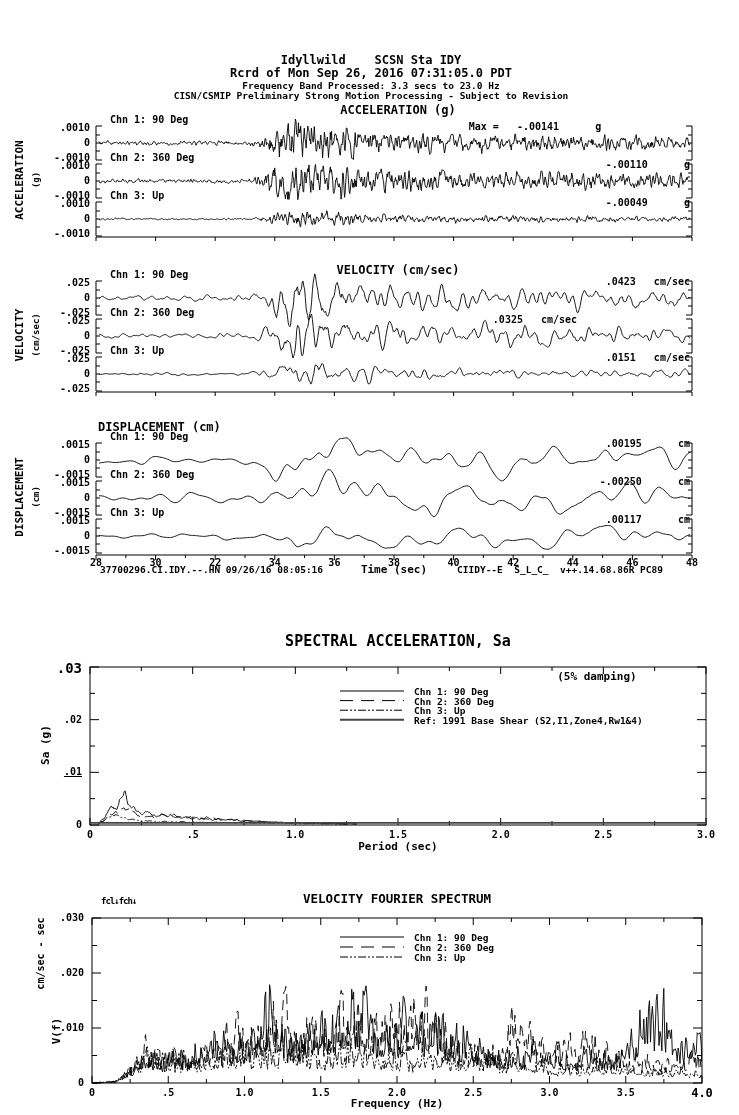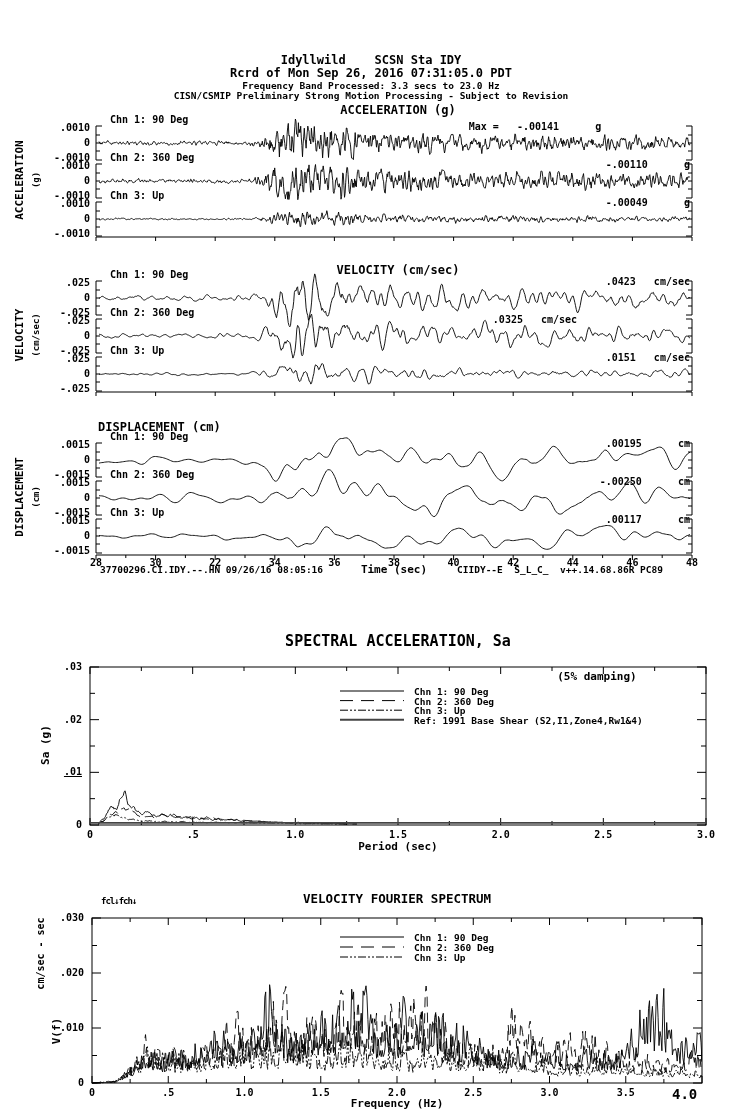--- a/index.html
+++ b/index.html
@@ -385,21 +385,21 @@
 <div class="lbl" style="top: 557px; left: 314.4px; width: 40px; text-align: center; font-size: 10px;">36</div>
 <div class="lbl" style="top: 557px; left: 374px; width: 40px; text-align: center; font-size: 10px;">38</div>
 <div class="lbl" style="top: 557px; left: 433.6px; width: 40px; text-align: center; font-size: 10px;">40</div>
 <div class="lbl" style="top: 557px; left: 493.2px; width: 40px; text-align: center; font-size: 10px;">42</div>
 <div class="lbl" style="top: 557px; left: 552.8px; width: 40px; text-align: center; font-size: 10px;">44</div>
 <div class="lbl" style="top: 557px; left: 612.4px; width: 40px; text-align: center; font-size: 10px;">46</div>
 <div class="lbl" style="top: 557px; left: 672px; width: 40px; text-align: center; font-size: 10px;">48</div>
 <div class="lbl" style="top: 819px; left: 22px; width: 60px; text-align: right; font-size: 10px;">0</div>
 <div class="lbl" style="top: 766.333px; left: 22px; width: 60px; text-align: right; font-size: 10px; text-decoration: underline;">.01</div>
 <div class="lbl" style="top: 713.667px; left: 22px; width: 60px; text-align: right; font-size: 10px;">.02</div>
-<div class="lbl" style="top: 661px; left: 22px; width: 60px; text-align: right; font-size: 10px;">.03</div>
+<div class="lbl" style="top: 661px; left: 22px; width: 60px; text-align: right; font-size: 14px;">.03</div>
 <div class="lbl" style="top: 829px; left: 60px; width: 60px; text-align: center; font-size: 10px;">0</div>
 <div class="lbl" style="top: 829px; left: 162.667px; width: 60px; text-align: center; font-size: 10px;">.5</div>
 <div class="lbl" style="top: 829px; left: 265.333px; width: 60px; text-align: center; font-size: 10px;">1.0</div>
 <div class="lbl" style="top: 829px; left: 368px; width: 60px; text-align: center; font-size: 10px;">1.5</div>
 <div class="lbl" style="top: 829px; left: 470.667px; width: 60px; text-align: center; font-size: 10px;">2.0</div>
 <div class="lbl" style="top: 829px; left: 573.333px; width: 60px; text-align: center; font-size: 10px;">2.5</div>
 <div class="lbl" style="top: 829px; left: 676px; width: 60px; text-align: center; font-size: 10px;">3.0</div>
 <div class="lbl" style="top: 687px; left: 414px; font-size: 9.5px;">Chn 1: 90 Deg</div>
 <div class="lbl" style="top: 696.6px; left: 414px; font-size: 9.5px;">Chn 2: 360 Deg</div>
 <div class="lbl" style="top: 706.2px; left: 414px; font-size: 9.5px;">Chn 3: Up</div>
@@ -409,16 +409,16 @@
 <div class="lbl" style="top: 967px; left: 24px; width: 60px; text-align: right; font-size: 10px;">.020</div>
 <div class="lbl" style="top: 912px; left: 24px; width: 60px; text-align: right; font-size: 10px;">.030</div>
 <div class="lbl" style="top: 1087px; left: 62px; width: 60px; text-align: center; font-size: 10px;">0</div>
 <div class="lbl" style="top: 1087px; left: 138.25px; width: 60px; text-align: center; font-size: 10px;">.5</div>
 <div class="lbl" style="top: 1087px; left: 214.5px; width: 60px; text-align: center; font-size: 10px;">1.0</div>
 <div class="lbl" style="top: 1087px; left: 290.75px; width: 60px; text-align: center; font-size: 10px;">1.5</div>
 <div class="lbl" style="top: 1087px; left: 367px; width: 60px; text-align: center; font-size: 10px;">2.0</div>
 <div class="lbl" style="top: 1087px; left: 443.25px; width: 60px; text-align: center; font-size: 10px;">2.5</div>
 <div class="lbl" style="top: 1087px; left: 519.5px; width: 60px; text-align: center; font-size: 10px;">3.0</div>
 <div class="lbl" style="top: 1087px; left: 595.75px; width: 60px; text-align: center; font-size: 10px;">3.5</div>
-<div class="lbl" style="top: 1087px; left: 672px; width: 60px; text-align: left; font-size: 14px;">4.0</div>
+<div class="lbl" style="top: 1087px; left: 672px; width: 60px; text-align: center; font-size: 12px;">4.0</div>
 <div class="lbl" style="top: 933px; left: 414px; font-size: 9.5px;">Chn 1: 90 Deg</div>
 <div class="lbl" style="top: 943px; left: 414px; font-size: 9.5px;">Chn 2: 360 Deg</div>
 <div class="lbl" style="top: 953px; left: 414px; font-size: 9.5px;">Chn 3: Up</div>
 
 </body></html>

